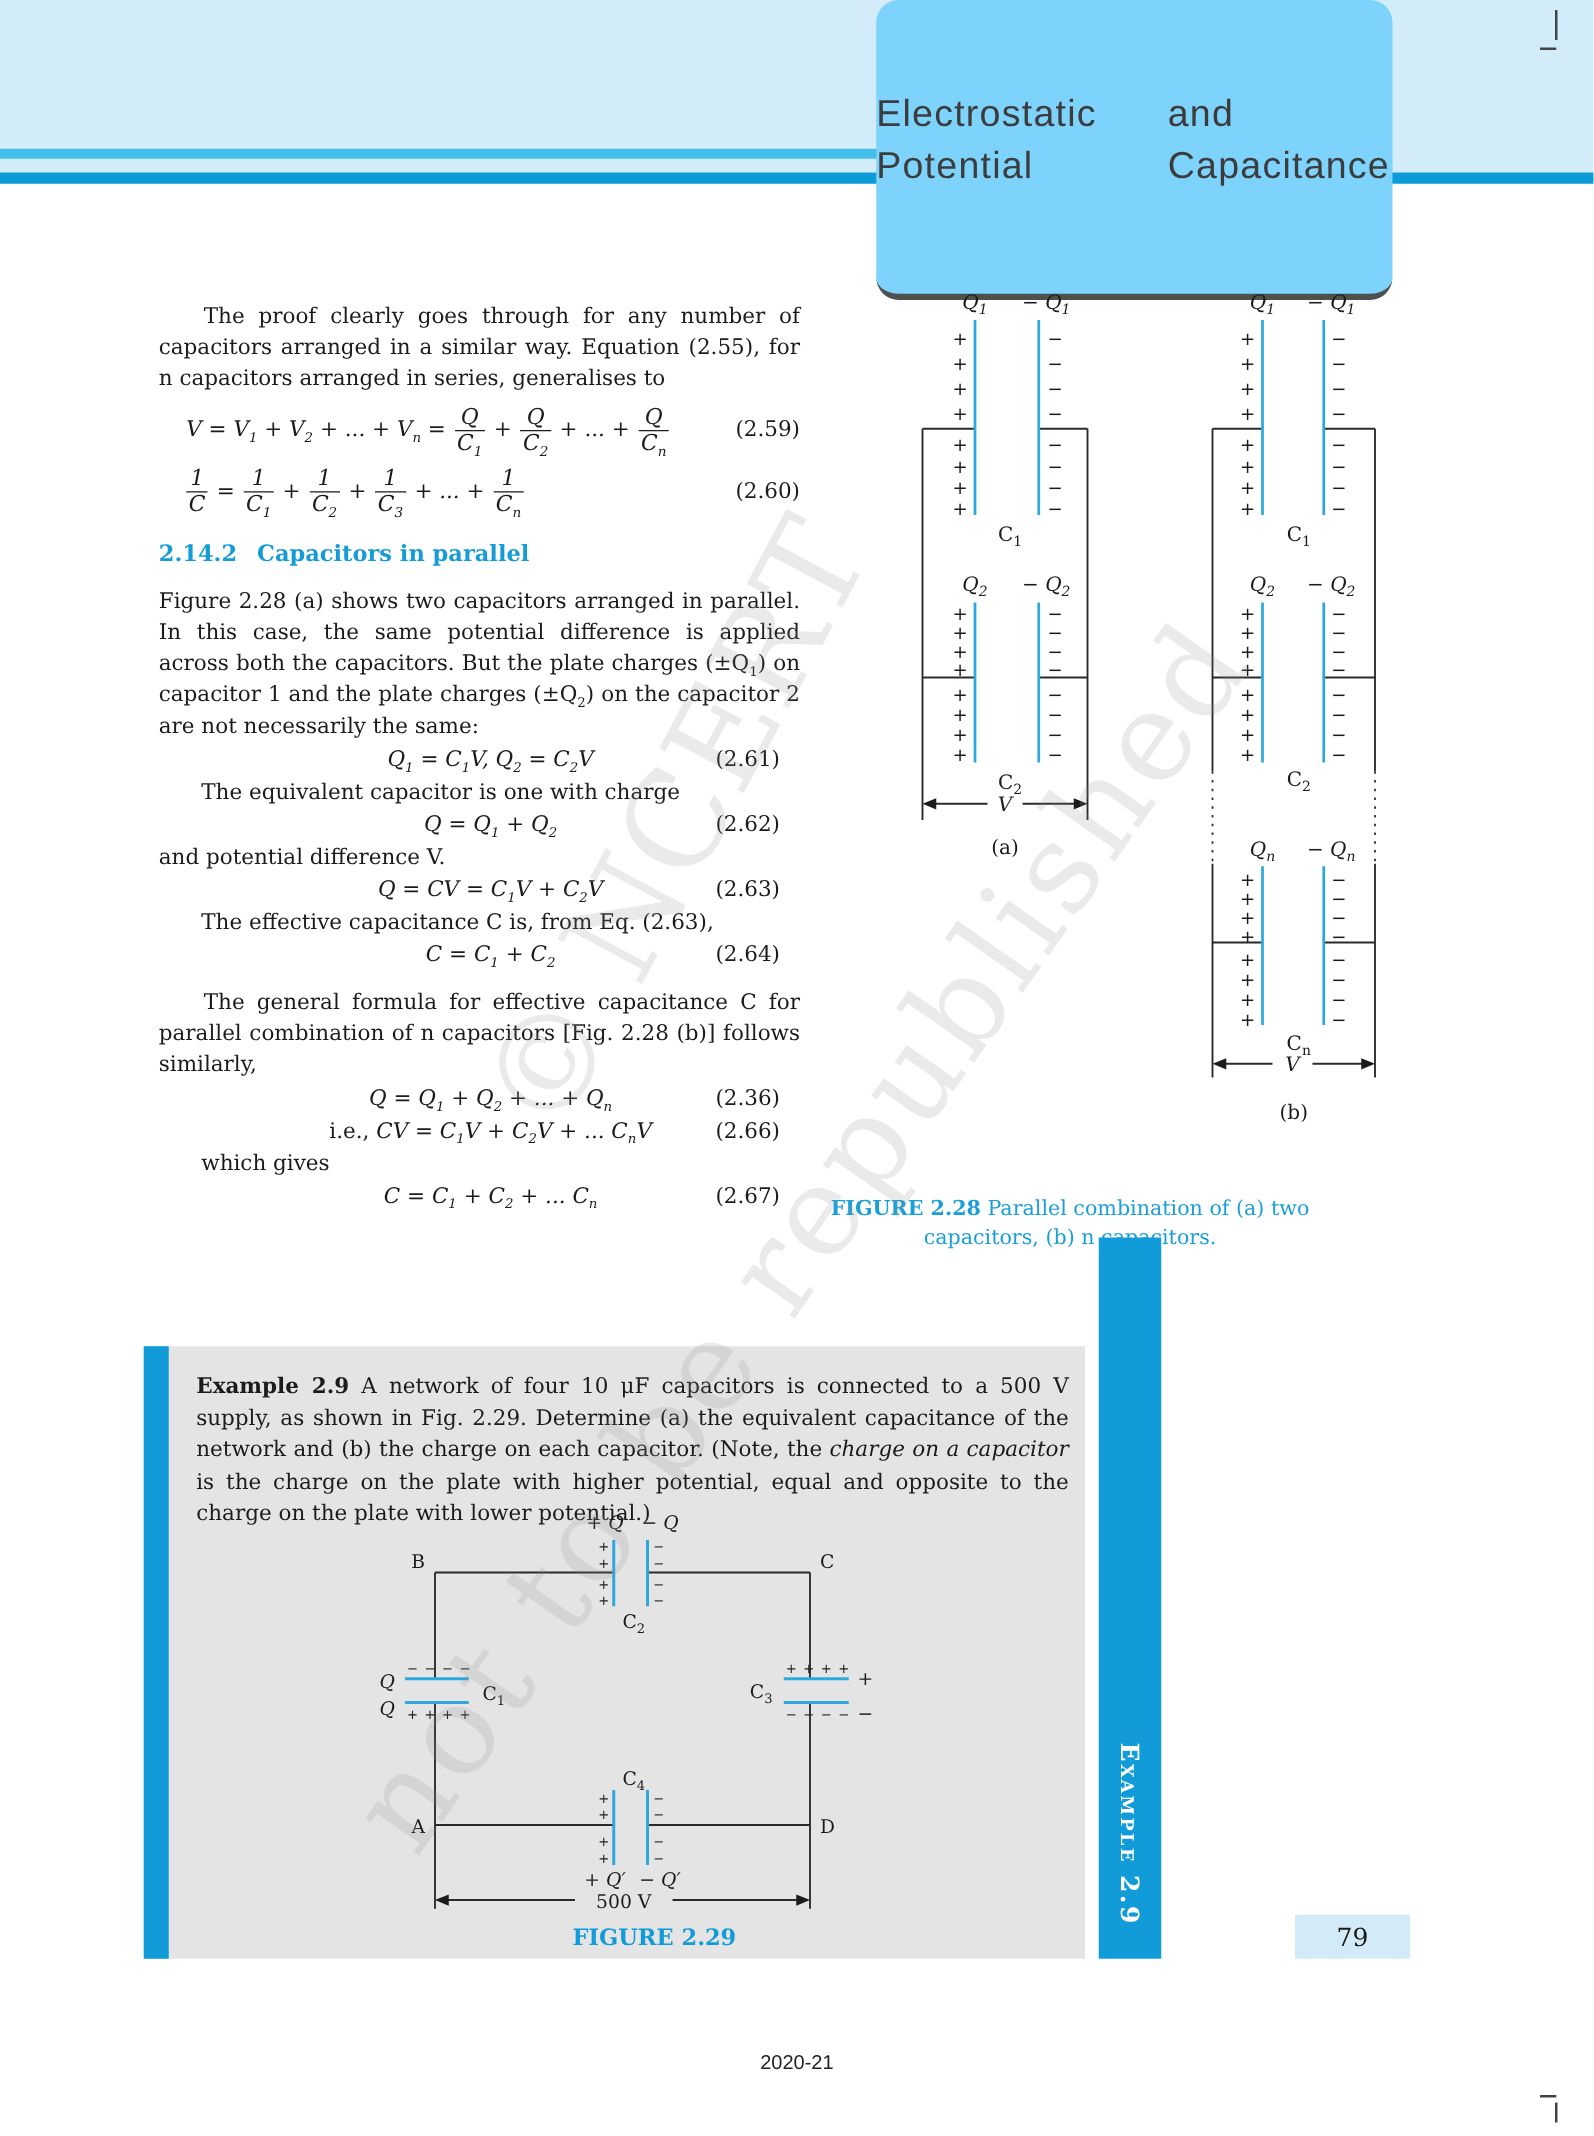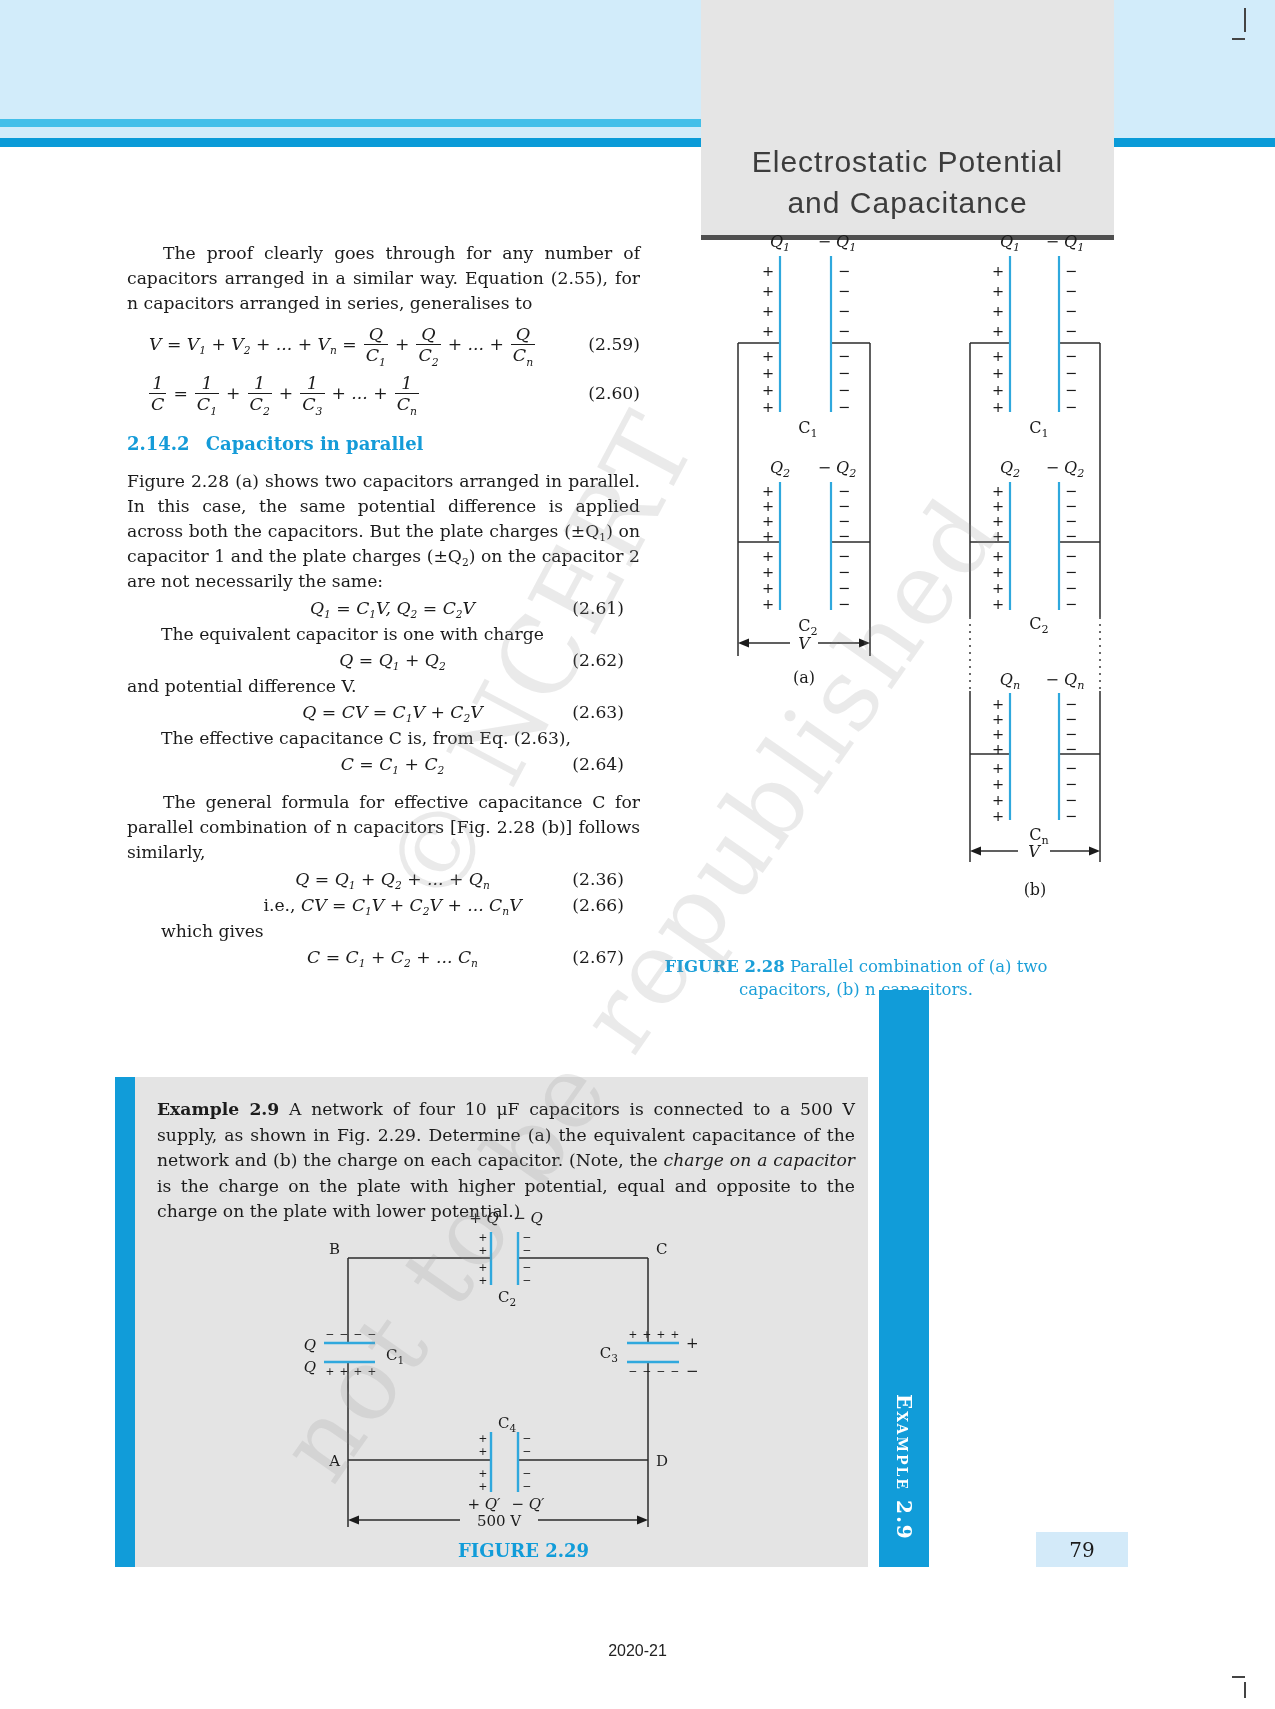--- a/index.html
+++ b/index.html
@@ -2,24 +2,24 @@
 <html><head>
 <meta charset="utf-8">
 <style>
   html,body{margin:0;padding:0;background:#fff;}
   .page{position:relative;width:1275px;height:1709px;background:#fff;overflow:hidden;
         font-family:"DejaVu Serif",serif;color:#1b1b1b;}
   
   .band{position:absolute;left:0;top:0;width:1275px;height:138px;background:#d2ecfa;}
   .stripe-cyan{position:absolute;left:0;top:119px;width:703px;height:8px;background:#43bfe9;}
   .stripe-dark{position:absolute;left:0;top:138px;width:1275px;height:9px;background:#0a9bd8;}
-  .titlebox{position:absolute;left:701px;top:0;width:413px;height:240px;background:#e5e5e5;
-        border-bottom:5px solid #4f4f4f;display:flex;flex-direction:column;justify-content:flex-end;
+  .titlebox{position:absolute;left:701px;top:0;width:413px;height:240px;background:#7dd3fc;
+        border-bottom:5px solid #4f4f4f;display:flex;flex-direction:row;justify-content:flex-end;
         align-items:center;padding-bottom:12px;box-sizing:border-box;
-        font-family:"Liberation Sans",sans-serif;font-size:30px;line-height:41px;color:#3c3c3c;letter-spacing:1px;}
+        font-family:"Liberation Sans",sans-serif;font-size:30px;line-height:41px;color:#3c3c3c;letter-spacing:1px;border-radius:18px;}
   .cm{position:absolute;background:#444;}
   
   .col{position:absolute;left:127px;top:228px;width:513px;font-size:17.2px;line-height:25px;text-align:justify;}
   .para{margin:13px 0 2px 0;}
   .indent{text-indent:36px;}
   .tline{margin:0;text-align:left;}
   .ind{margin-left:34px;}
   sub{font-size:0.62em;line-height:0;}
   .eqline{position:relative;margin:1px 16px 1px 34px;font-style:italic;text-align:center;}
   .eqline .eqn{position:absolute;right:0;top:0;font-style:normal;}

